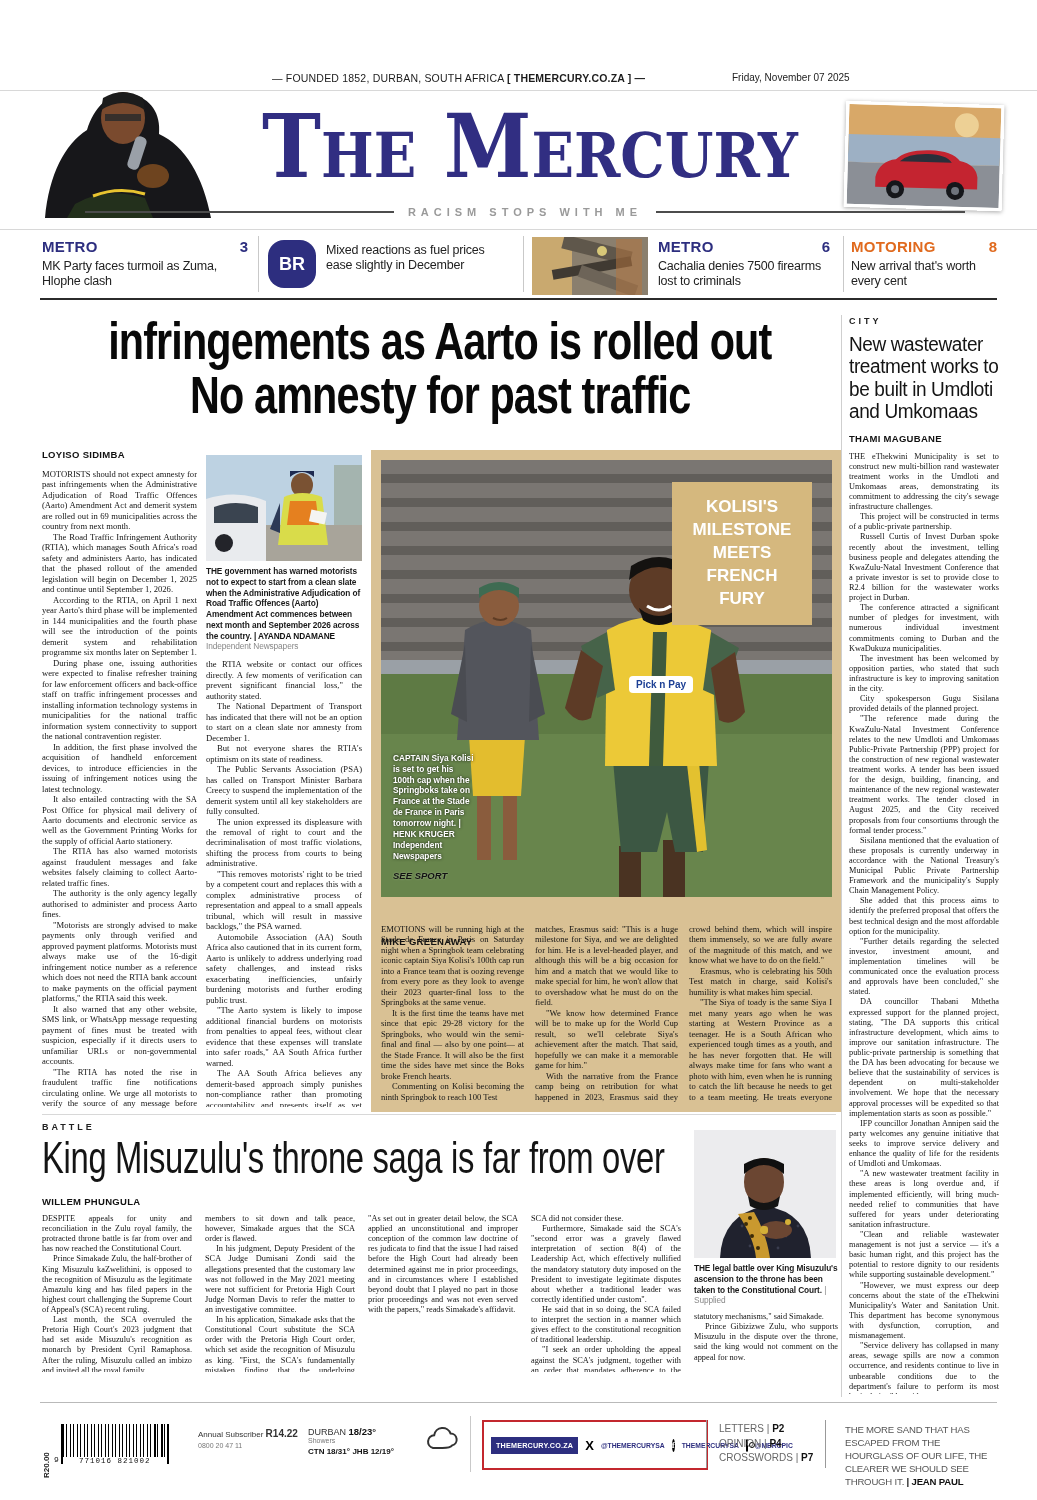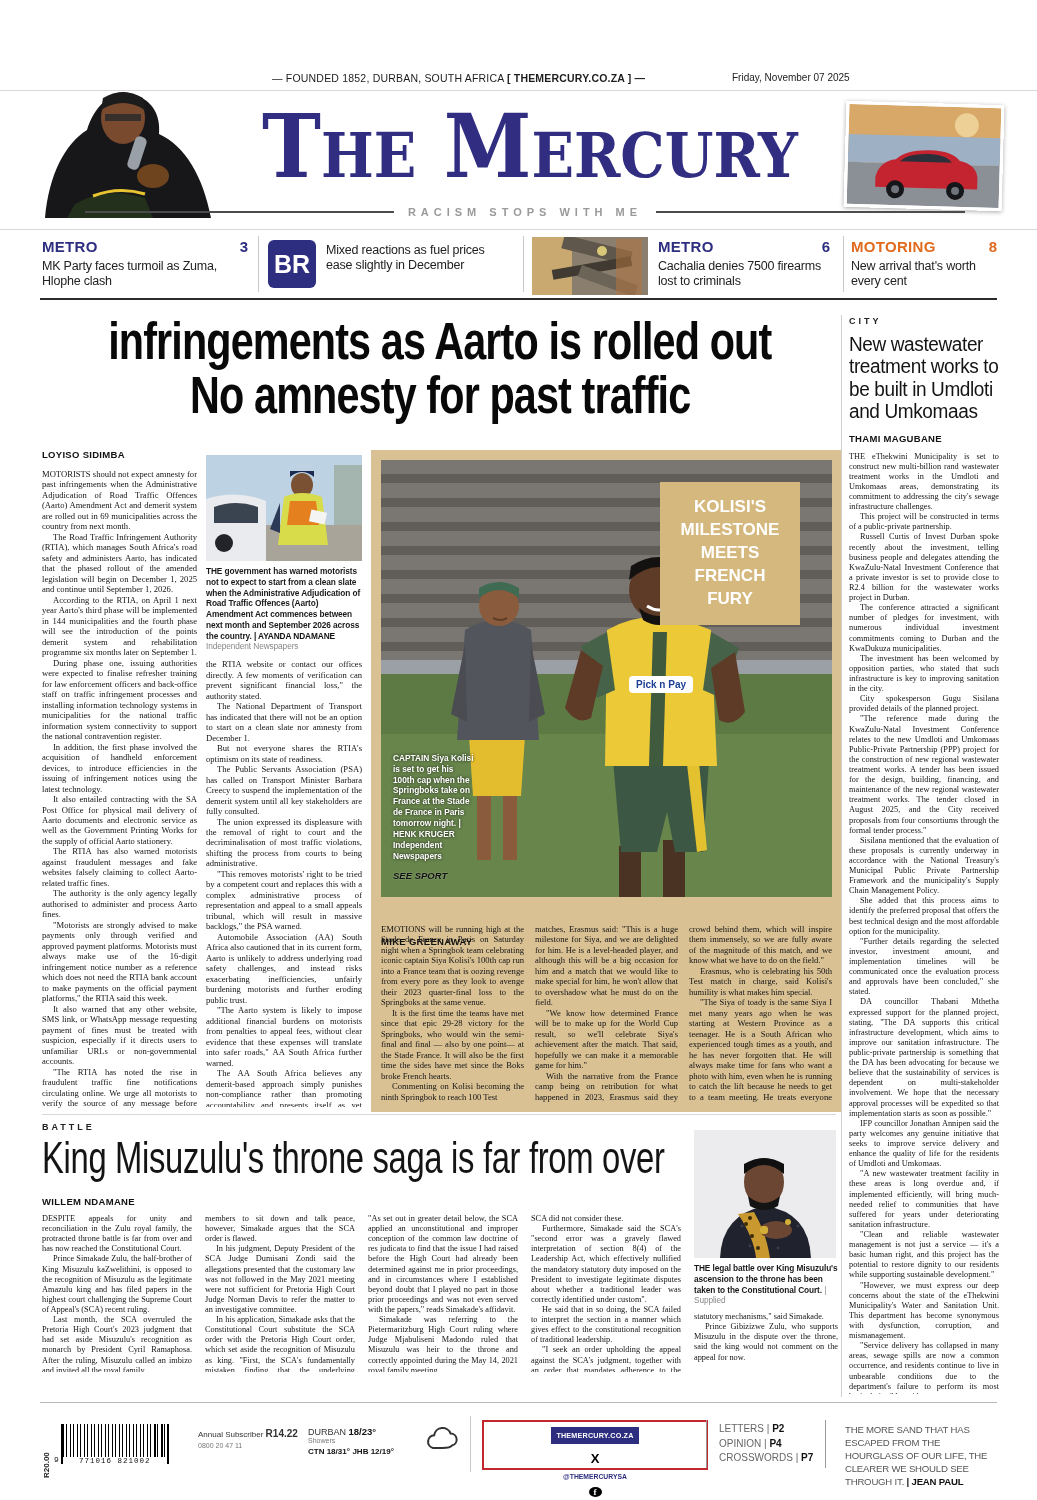--- a/index.html
+++ b/index.html
@@ -19,22 +19,22 @@
             transform:scaleX(.9);transform-origin:center top;}
   .slogan-row{display:flex;align-items:center;gap:14px;}
   .slogan-row .rule{flex:1;height:2px;background:#4c4c4c;}
   .slogan{font-size:11px;font-weight:bold;letter-spacing:5px;color:#9a9a9a;white-space:nowrap;}
 
   
   .teaser-sec{font-size:15px;font-weight:bold;letter-spacing:.3px;}
   .teaser-pg{font-size:15px;font-weight:bold;float:right;}
   .teaser-tx{font-size:12.5px;line-height:1.18;color:#222;margin-top:3px;letter-spacing:-.2px;}
   .vdiv{width:1px;background:#c9c9c9;}
-  .br-logo{width:48px;height:48px;background:#2d2e7f;border-radius:6px;color:#fff;
-           display:flex;align-items:center;justify-content:center;font-size:25px;font-weight:bold;}
+  .br-logo{width:48px;height:48px;background:#2d2e7f;border-radius:16px;color:#fff;
+           display:flex;align-items:center;justify-content:center;font-size:18px;font-weight:bold;}
 
   
   .main-hl{font-weight:800;font-size:47px;line-height:54px;color:#090909;letter-spacing:-1px;text-align:center;}
   .main-hl .ln{display:inline-block;transform:scale(.88,1.1);transform-origin:center;white-space:nowrap;}
   .kicker{font-size:9px;font-weight:bold;letter-spacing:3px;color:#222;}
   .byline{font-size:9.5px;font-weight:bold;color:#111;letter-spacing:.3px;}
 
   
   .bodycol{font-family:"Liberation Serif",serif;font-size:8.6px;line-height:1.22;
            text-align:justify;color:#141414;overflow:hidden;}
@@ -278,21 +278,21 @@
           <path d="M354,192 l10,60 q-12,16 -26,8 l-8,-52 Z" fill="#5d3b26"></path>
           <circle cx="278" cy="130" r="30" fill="#5d3b26"></circle>
           <path d="M248,120 q30,-26 60,0 l-2,-14 q-28,-18 -56,0 Z" fill="#141210"></path>
           <path d="M258,148 q20,16 40,0 l-4,12 q-16,10 -32,0 Z" fill="#141210"></path>
           <path d="M266,146 q12,8 24,0" stroke="#fff" stroke-width="3" fill="none"></path>
           <rect x="248" y="216" width="64" height="17" rx="4" fill="#fff"></rect>
           <text x="280" y="228" text-anchor="middle" font-family="Liberation Sans,sans-serif" font-size="10" font-weight="bold" fill="#1c3f94">Pick n Pay</text>
         </g>
       </svg>
       
-      <div class="badge" style="position:absolute;right:32px;top:22px;width:128px;">
+      <div class="badge" style="position:absolute;right:20px;top:22px;width:128px;">
         <div>KOLISI'S</div>
         <div>MILESTONE</div>
         <div>MEETS</div>
         <div>FRENCH</div>
         <div>FURY</div>
       </div>
       
       <div style="position:absolute;left:12px;bottom:16px;">
         <div class="k-cap">
           <span>CAPTAIN Siya Kolisi is set to get his 100th cap when the Springboks take on France at the Stade de France in Paris tomorrow night.</span>
@@ -344,35 +344,34 @@
       <p>"A new wastewater treatment facility in these areas is long overdue and, if implemented efficiently, will bring much-needed relief to communities that have suffered for years under deteriorating sanitation infrastructure.</p>
       <p>"Clean and reliable wastewater management is not just a service — it's a basic human right, and this project has the potential to restore dignity to our residents while supporting sustainable development."</p>
       <p>"However, we must express our deep concerns about the state of the eThekwini Municipality's Water and Sanitation Unit. This department has become synonymous with dysfunction, corruption, and mismanagement.</p>
       <p>"Service delivery has collapsed in many areas, sewage spills are now a common occurrence, and residents continue to live in unbearable conditions due to the department's failure to perform its most basic duties," he said.</p>
     </div>
   </div>
 
   <div class="abs hairline" style="left:42px;top:1114px;width:794px;"></div>
   <div class="abs kicker" style="left:42px;top:1122px;">BATTLE</div>
   <div class="abs sec-hl battle-hl" style="left:42px;top:1136px;">King Misuzulu's throne saga is far from over</div>
-  <div class="abs byline" style="left:42px;top:1196px;">WILLEM NDAMANE</div>
+  <div class="abs byline" style="left:42px;top:1196px;">WILLEM PHUNGULA</div>
 
   <div class="abs bodycol" style="left:42px;top:1214px;width:150px;height:158px;font-size:8.3px;">
     <p>DESPITE appeals for unity and reconciliation in the Zulu royal family, the protracted throne battle is far from over and has now reached the Constitutional Court.</p>
     <p>Prince Simakade Zulu, the half-brother of King Misuzulu kaZwelithini, is opposed to the recognition of Misuzulu as the legitimate Amazulu king and has filed papers in the highest court challenging the Supreme Court of Appeal's (SCA) recent ruling.</p>
     <p>Last month, the SCA overruled the Pretoria High Court's 2023 judgment that had set aside Misuzulu's recognition as monarch by President Cyril Ramaphosa. After the ruling, Misuzulu called an imbizo and invited all the royal family</p>
   </div>
   <div class="abs bodycol" style="left:205px;top:1214px;width:150px;height:158px;font-size:8.3px;">
     <p>members to sit down and talk peace, however, Simakade argues that the SCA order is flawed.</p>
     <p>In his judgment, Deputy President of the SCA Judge Dumisani Zondi said the allegations presented that the customary law was not followed in the May 2021 meeting were not sufficient for Pretoria High Court Judge Norman Davis to refer the matter to an investigative committee.</p>
     <p>In his application, Simakade asks that the Constitutional Court substitute the SCA order with the Pretoria High Court order, which set aside the recognition of Misuzulu as king. "First, the SCA's fundamentally mistaken finding that the underlying identification dispute (in which Prince Misuzulu was purportedly identified by the Zulu Royal Family as Isilo) was res judicata.</p>
   </div>
   <div class="abs bodycol" style="left:368px;top:1214px;width:150px;height:158px;font-size:8.3px;">
     <p>"As set out in greater detail below, the SCA applied an unconstitutional and improper conception of the common law doctrine of res judicata to find that the issue I had raised before the High Court had already been determined against me in prior proceedings, and in circumstances where I established beyond doubt that I played no part in those prior proceedings and was not even served with the papers," reads Simakade's affidavit.</p>
-    <p>Simakade was referring to the Pietermaritzburg High Court ruling where Judge Mjabuliseni Madondo ruled that Misuzulu was heir to the throne and correctly appointed during the May 14, 2021 royal family meeting.</p>
 
   </div>
   <div class="abs bodycol" style="left:531px;top:1214px;width:150px;height:158px;font-size:8.3px;">
     <p>SCA did not consider these.</p>
     <p>Furthermore, Simakade said the SCA's "second error was a gravely flawed interpretation of section 8(4) of the Leadership Act, which effectively nullified the mandatory statutory duty imposed on the President to investigate legitimate disputes about whether a traditional leader was correctly identified under custom".</p>
     <p>He said that in so doing, the SCA failed to interpret the section in a manner which gives effect to the constitutional recognition of traditional leadership.</p>
     <p>"I seek an order upholding the appeal against the SCA's judgment, together with an order that mandates adherence to the Leadership Act, and ensures that the integrity of the Zulu Kingship selection process is upheld through the proper</p>
   </div>
 
   <div class="abs" style="left:694px;top:1130px;width:144px;">
@@ -439,21 +438,21 @@
       <b style="font-size:8px;">JHB 12/19°</b></div>
   </div>
 
   <div class="abs" style="left:424px;top:1424px;">
     <svg width="36" height="30" viewBox="0 0 36 30">
       <path d="M9,24 a6.5,6.5 0 0 1 1.2,-12.8 a8.5,8.5 0 0 1 16.4,-1.6 a6,6 0 0 1 1.6,11.8 q-2,2.6 -9.6,2.6 q-7,0 -9.6,0 Z" fill="#fff" stroke="#333" stroke-width="2"></path>
     </svg>
   </div>
   <div class="abs vdiv" style="left:470px;top:1416px;height:56px;"></div>
 
-  <div class="abs red-box" style="left:482px;top:1420px;width:208px;height:36px;flex-direction:column;">
+  <div class="abs red-box" style="left:482px;top:1420px;width:208px;height:36px;">
     <span class="site-chip">THEMERCURY.CO.ZA</span>
     <span class="x-ic">X</span>
     <span class="soc-label">@THEMERCURYSA</span>
     <span class="fb-ic">f</span>
     <span class="soc-label">THEMERCURYSA</span>
     <span class="ig-ic"></span>
     <span class="soc-label">@MERCPIC</span>
   </div>
 
   <div class="abs index-blk" style="left:706px;top:1420px;">

